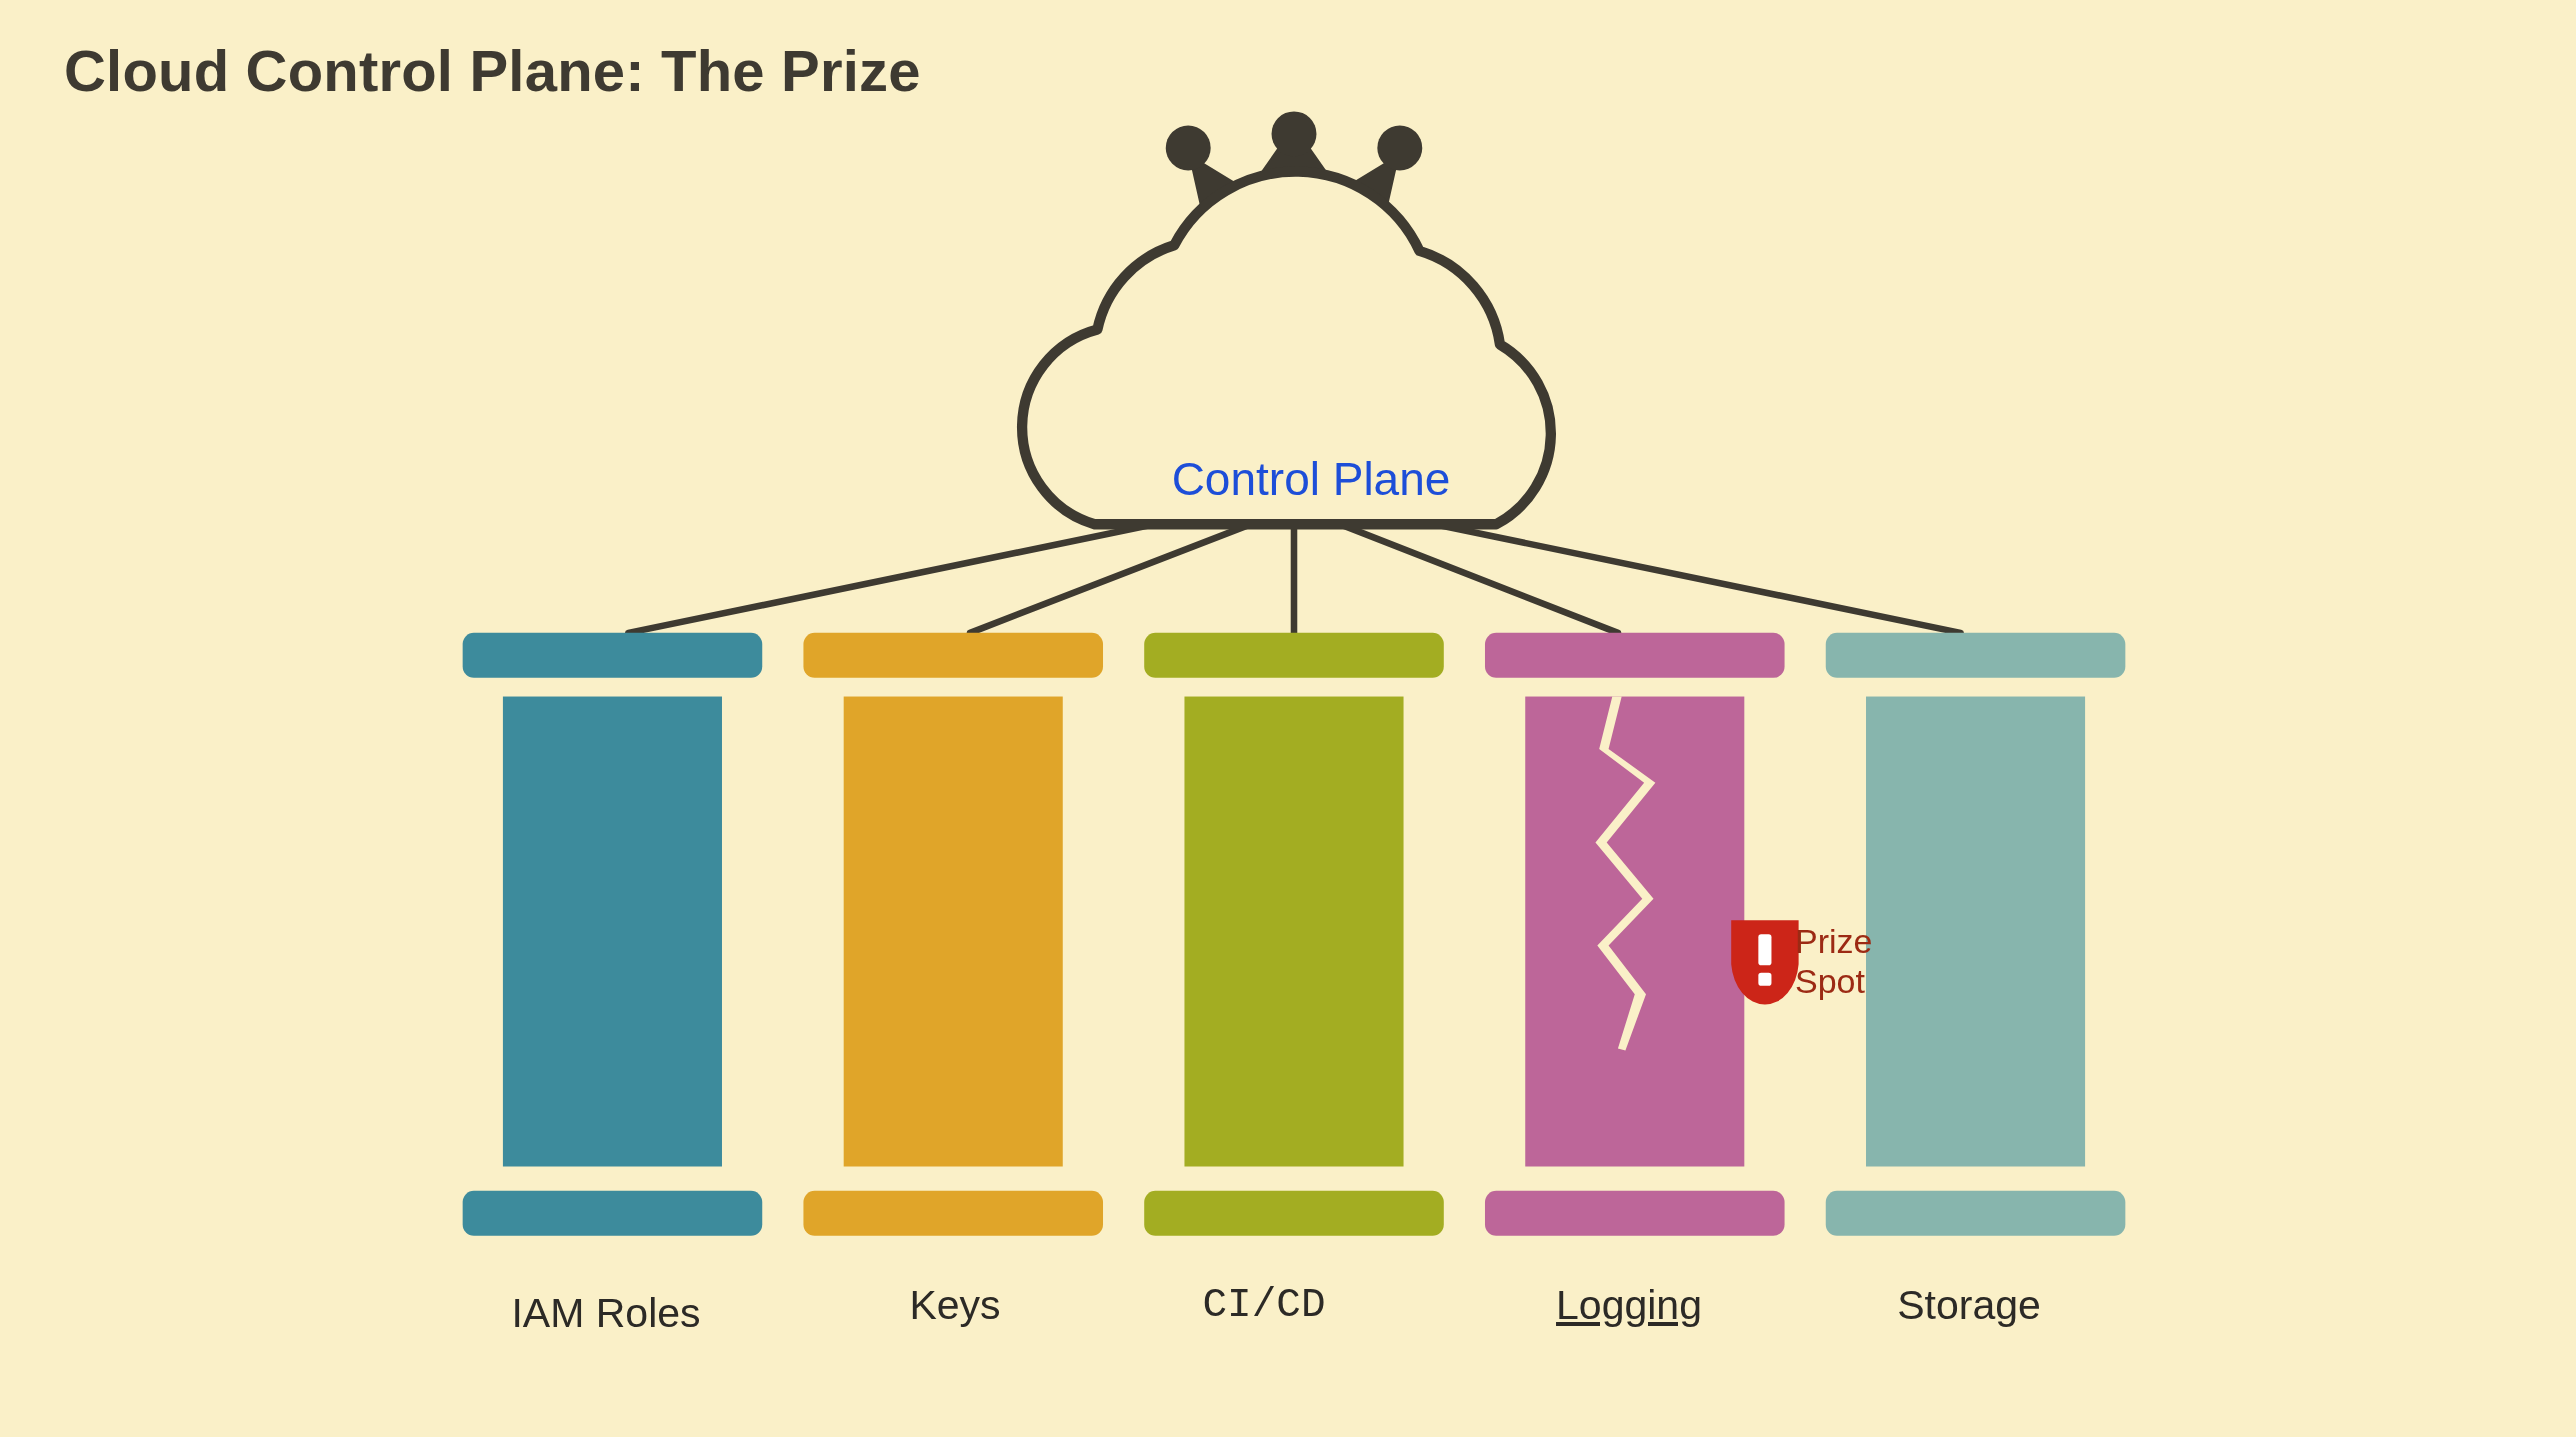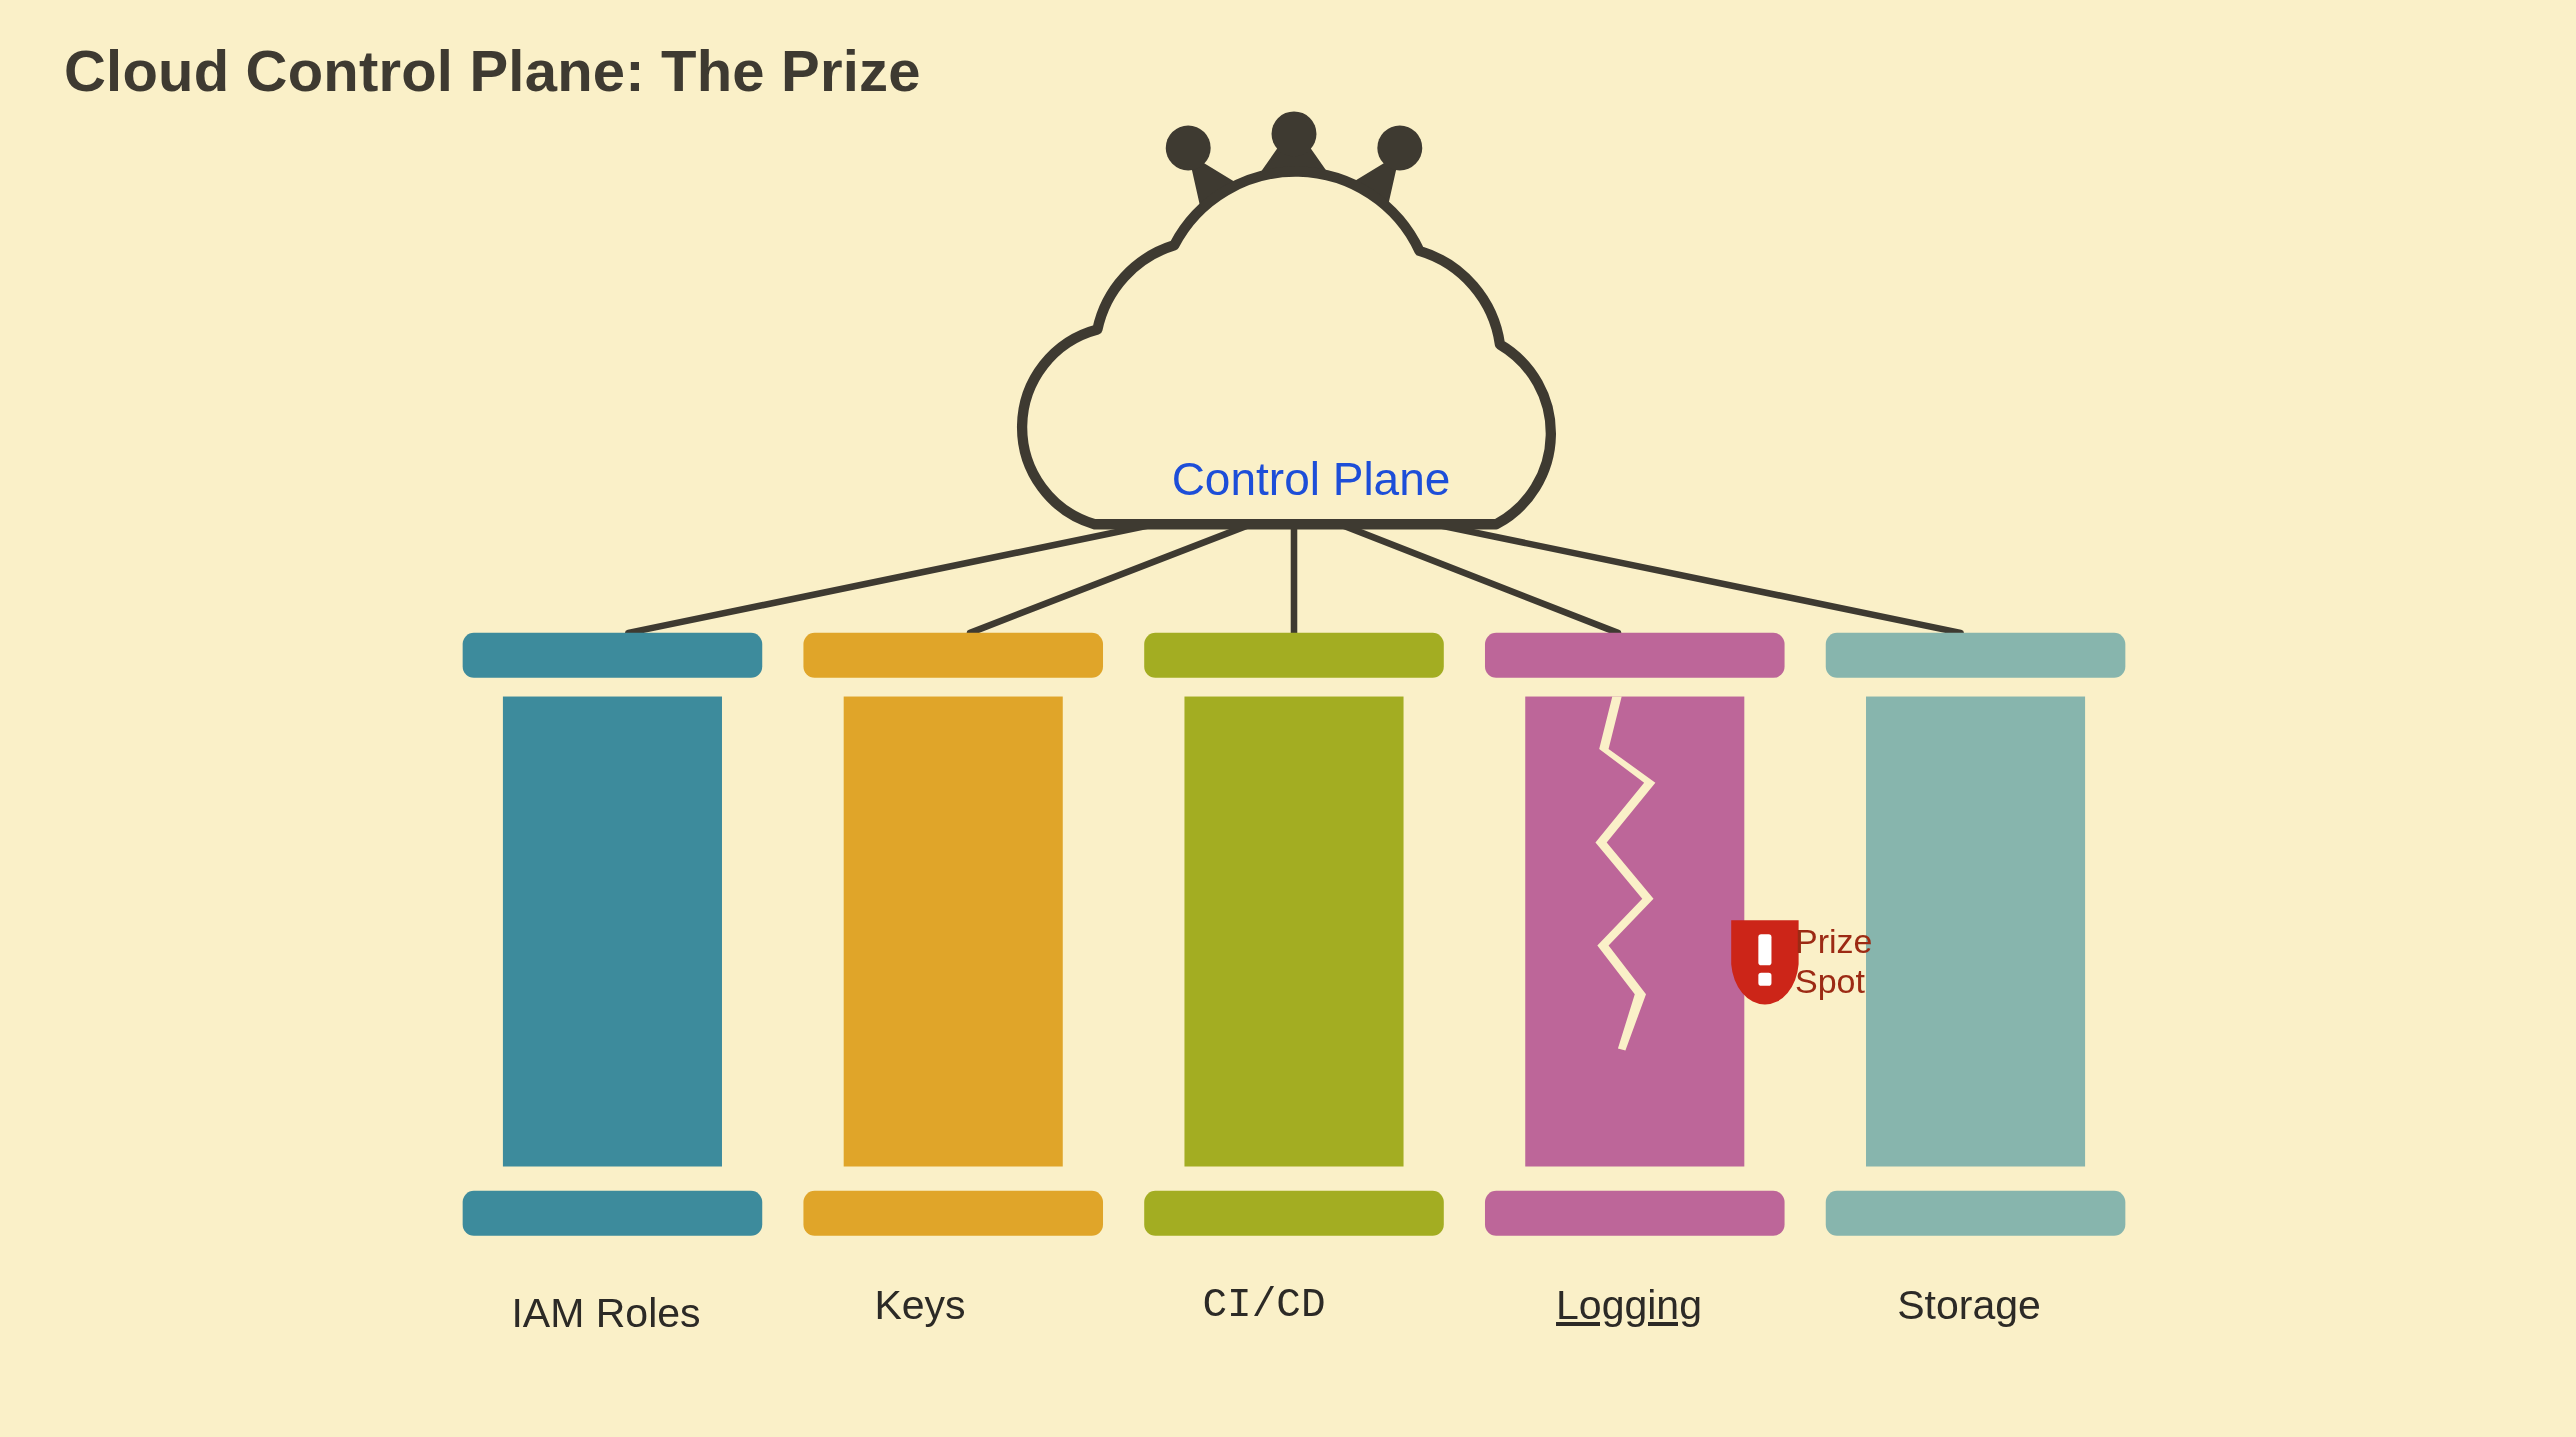--- a/index.html
+++ b/index.html
@@ -157,21 +157,21 @@
                Z" fill="#cc2518"></path>
       <rect x="1872" y="998" width="14" height="33" rx="3" fill="#ffffff"></rect>
       <rect x="1872" y="1039" width="14" height="14" rx="3" fill="#ffffff"></rect>
     </g>
 
   </svg>
 
   <div class="cloud-label">Control Plane</div>
 
   <div class="pillar-label" style="left:419px;  width:374px;margin-top:8px;">IAM Roles</div>
-  <div class="pillar-label" style="left:733px;  width:374px;">Keys</div>
+  <div class="pillar-label" style="left:768px;  width:374px;">Keys</div>
   <div class="pillar-label" style="left:1077px; width:374px;font-family:Liberation Mono, monospace;">CI/CD</div>
   <div class="pillar-label" style="left:1442px; width:374px;text-decoration:underline;">Logging</div>
   <div class="pillar-label" style="left:1782px; width:374px;">Storage</div>
 
   <div class="blindspot-label">
     <span>Prize</span>
     <span>Spot</span>
   </div>
 
 </div>

